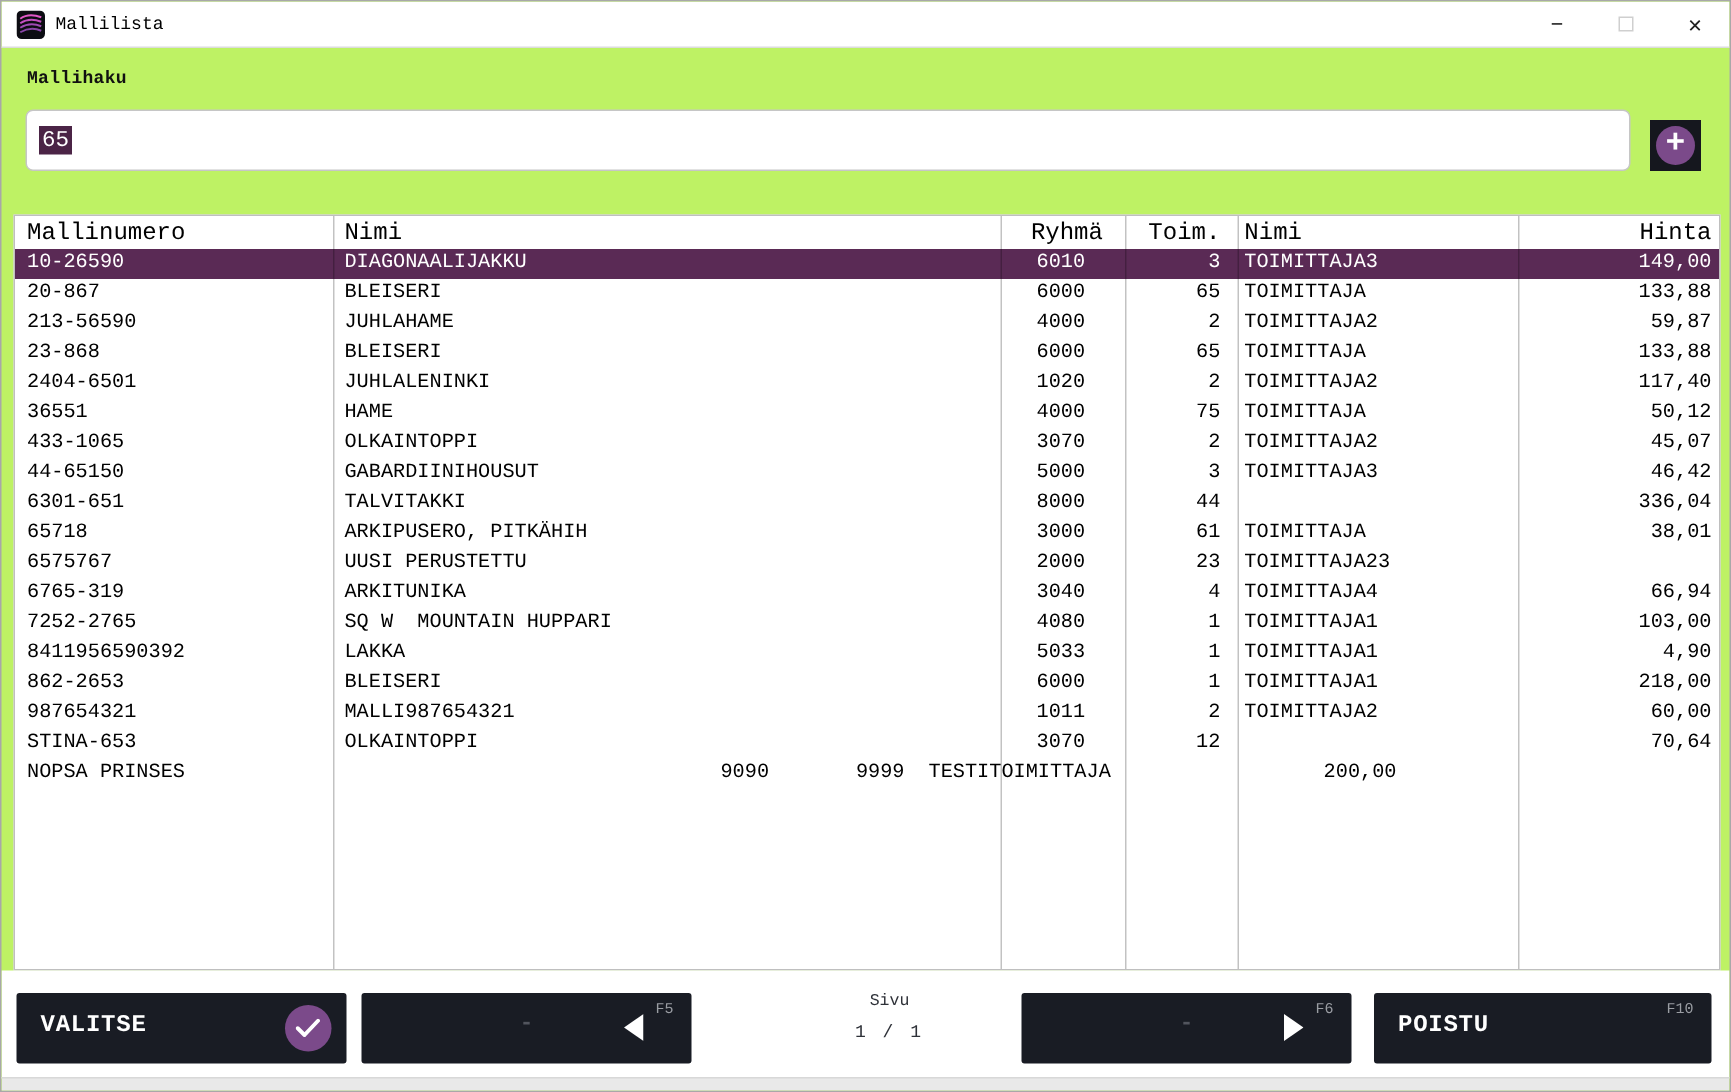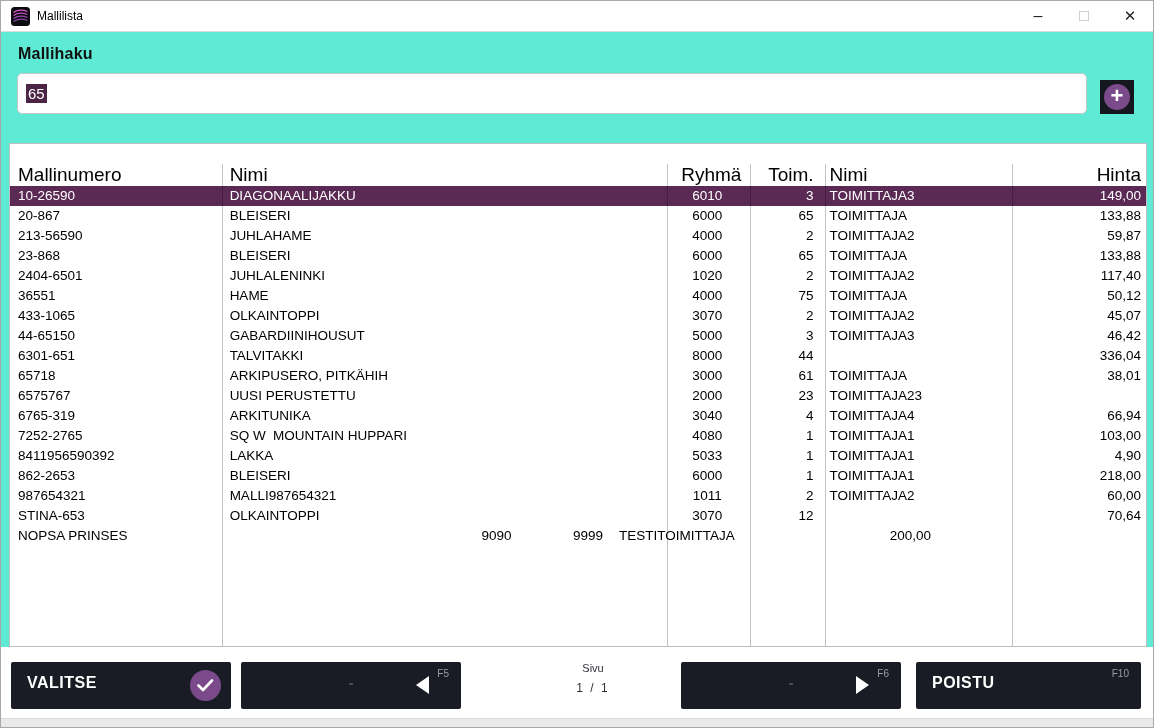--- a/index.html
+++ b/index.html
@@ -1,41 +1,41 @@
 <!DOCTYPE html>
 <html><head>
 <meta charset="utf-8">
 <style>
   * { margin:0; padding:0; box-sizing:border-box; }
   html,body { width:1154px; height:728px; background:#e9e9e9; font-family:"Liberation Sans", sans-serif; }
-  .window { position:relative; width:1154px; height:728px; background:#5eead4; border:1px solid #a8a8a8; overflow:hidden; }
+  .window { position:relative; width:1154px; height:728px; background:#bef264; border:1px solid #a8a8a8; overflow:hidden;font-family:Liberation Mono, monospace; }
 
   
   .titlebar { position:absolute; left:0; top:0; width:100%; height:31px; background:#ffffff; border-bottom:1px solid #dcdcdc; }
   .app-icon { position:absolute; left:10px; top:6px; width:19px; height:19px; }
   .title-text { position:absolute; left:36px; top:8px; font-size:12px; color:#000; }
   .winbtn { position:absolute; top:0; width:46px; height:30px; display:flex; align-items:center; justify-content:center; font-size:14px; color:#222; cursor:default; }
   .winbtn.min { right:92px; font-size:16px; }
   .winbtn.max { right:46px; }
   .max-glyph { display:inline-block; width:10px; height:10px; border:1px solid #cfcfcf; }
   .winbtn.close { right:0; font-size:15px; }
 
   
-  .search-heading { position:absolute; left:17px; top:44px; font-size:16px; font-weight:bold; color:#111; letter-spacing:0.2px; }
+  .search-heading { position:absolute; left:17px; top:44px; font-size:12px; font-weight:bold; color:#111; letter-spacing:0.2px; }
   .search-box { position:absolute; left:16px; top:72px; width:1070px; height:41px; border:1px solid #c6c6c6; border-radius:5px; background:#fff; display:flex; align-items:center; padding-left:8px; font-size:15px; color:#000; }
   .search-selection { background:#4b2446; color:#fff; padding:1px 2px; }
   .plus-btn { position:absolute; left:1099px; top:79px; width:34px; height:34px; background:#15171e; display:flex; align-items:center; justify-content:center; cursor:pointer; }
   .plus-circle { width:26px; height:26px; border-radius:50%; background:#7b4a8a; display:flex; align-items:center; justify-content:center; color:#fff; font-size:22px; font-weight:bold; line-height:1; padding-bottom:2px; }
 
   
   .table { position:absolute; left:8px; top:142px; width:1138px; height:504px; border:1px solid #bfbfbf; background:#fff; overflow:hidden; }
   .table-inner { position:relative; width:100%; height:100%; }
   .vsep { position:absolute; top:0; bottom:0; width:1px; background:rgba(0,0,0,0.24); z-index:5; }
   .vsep.s0{left:212px} .vsep.s1{left:657px} .vsep.s2{left:740px} .vsep.s3{left:815px} .vsep.s4{left:1002px}
-  .thead { display:flex; height:22px; line-height:22px; font-size:19px; color:#000;margin-top:20px; }
+  .thead { display:flex; height:22px; line-height:22px; font-size:16px; color:#000; }
   .trow  { display:flex; height:20px; line-height:20px; font-size:13.5px; color:#000; }
   .trow.selected { background:#5a2a55; color:#fff; }
   .cell, .hcell { overflow:hidden; white-space:pre; }
   .c0 { width:212px; padding-left:8px; }
   .c1 { width:445px; padding-left:8px; }
   .c2 { width:83px;  text-align:center; }
   .hcell.c2 { text-align:center; padding-left:8px; }
   .c3 { width:75px;  text-align:right; padding-right:10px; }
   .c4 { width:187px; padding-left:6px; }
   .c5 { width:136px; text-align:right; padding-right:5px; }

